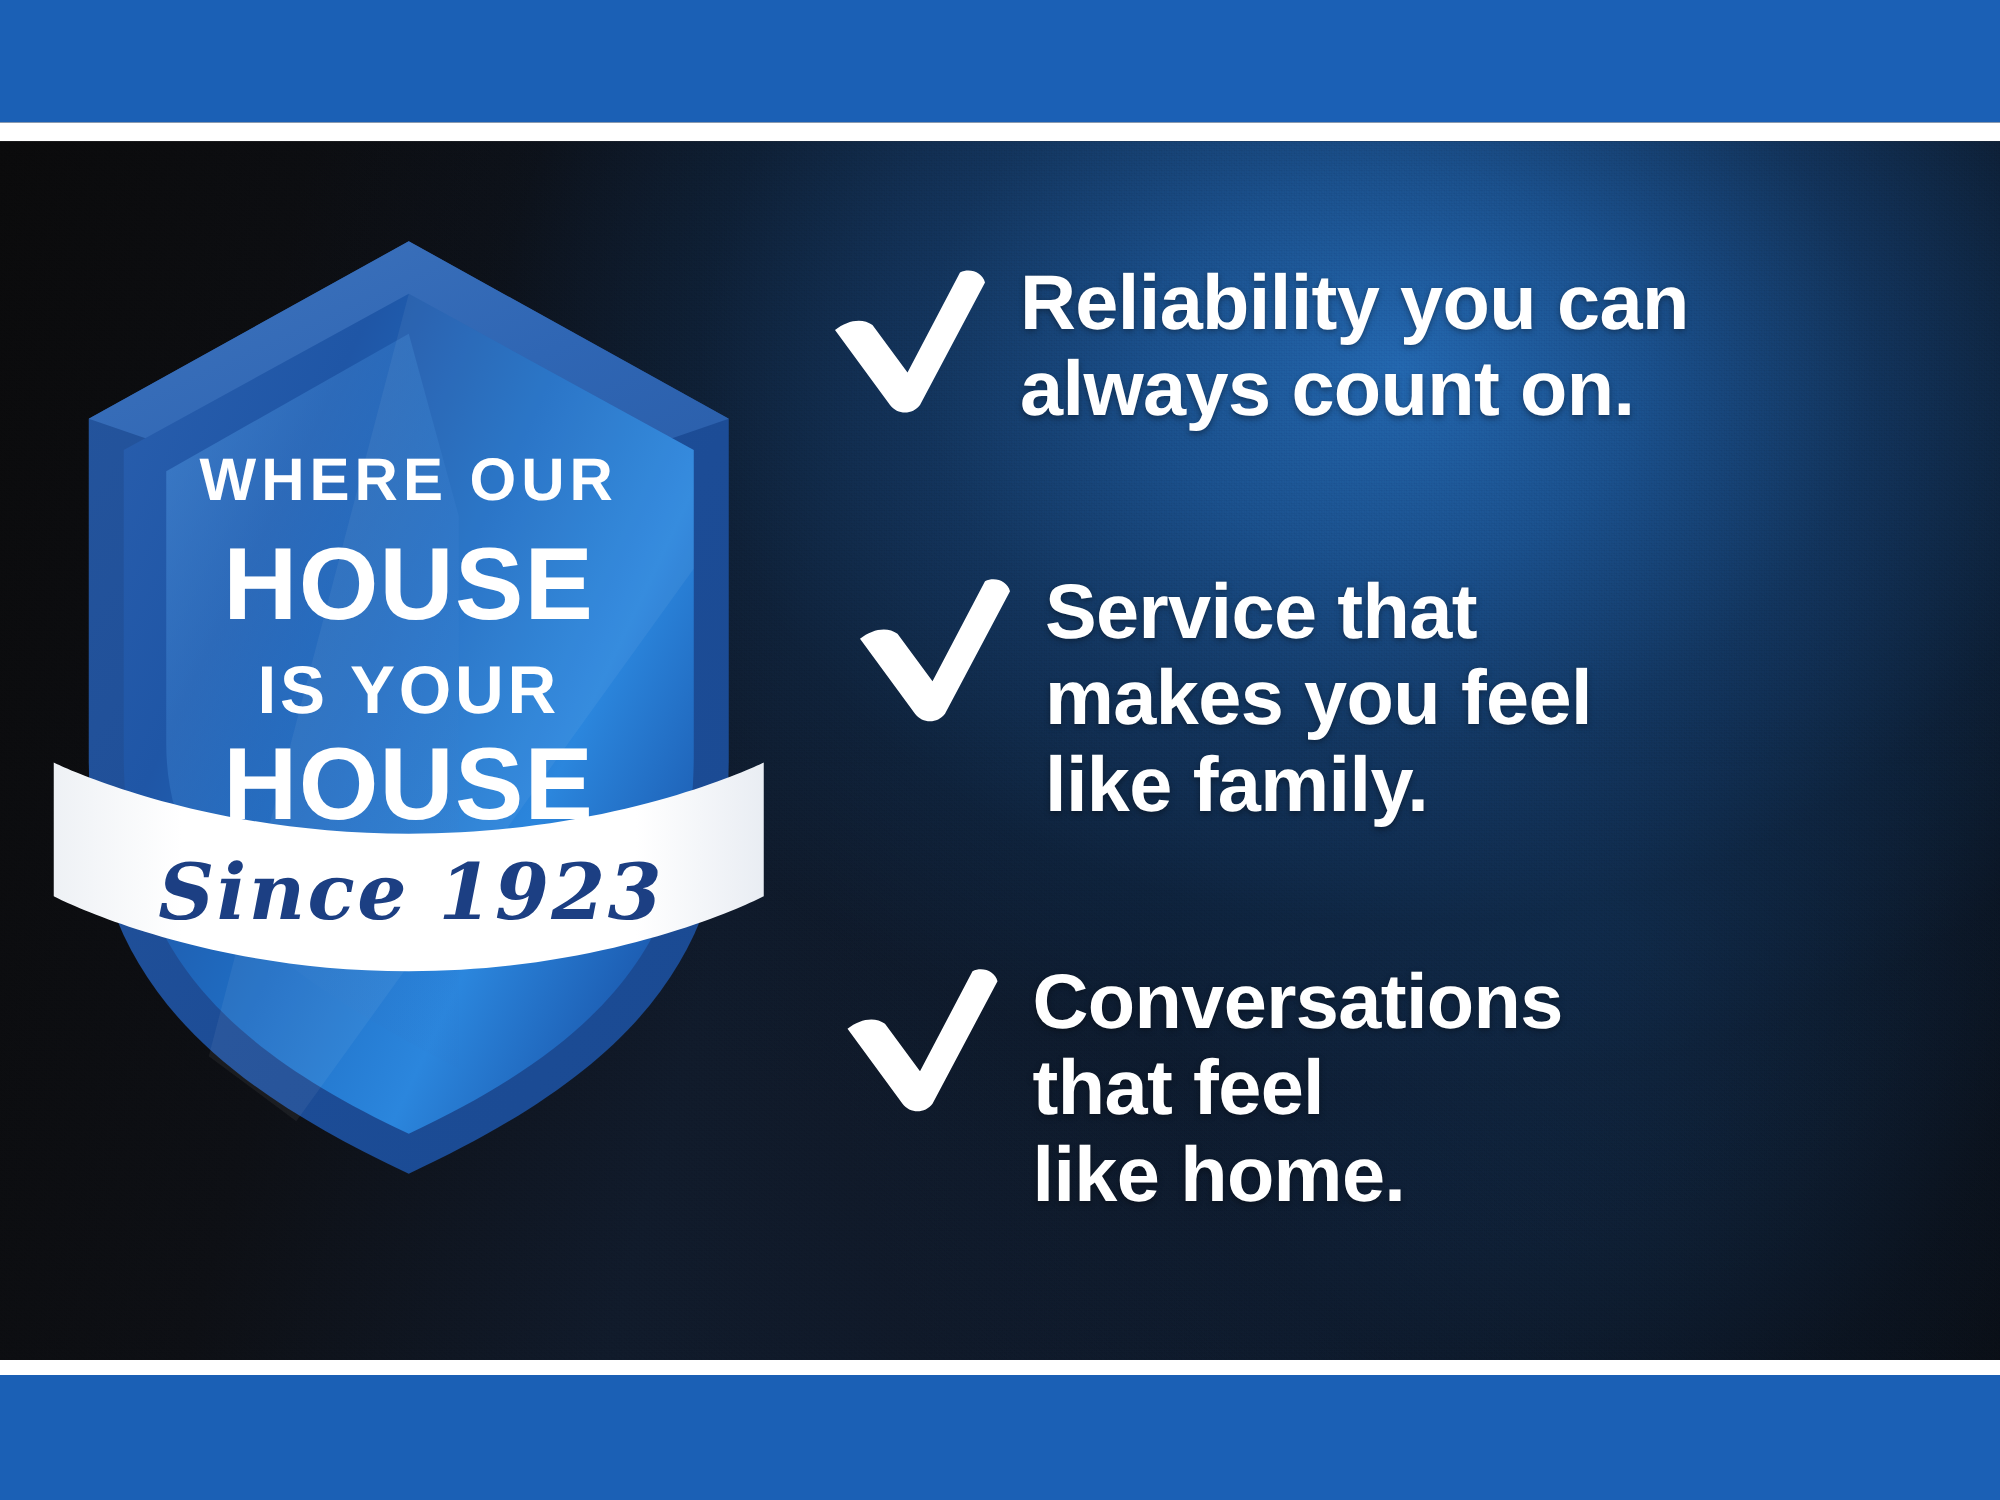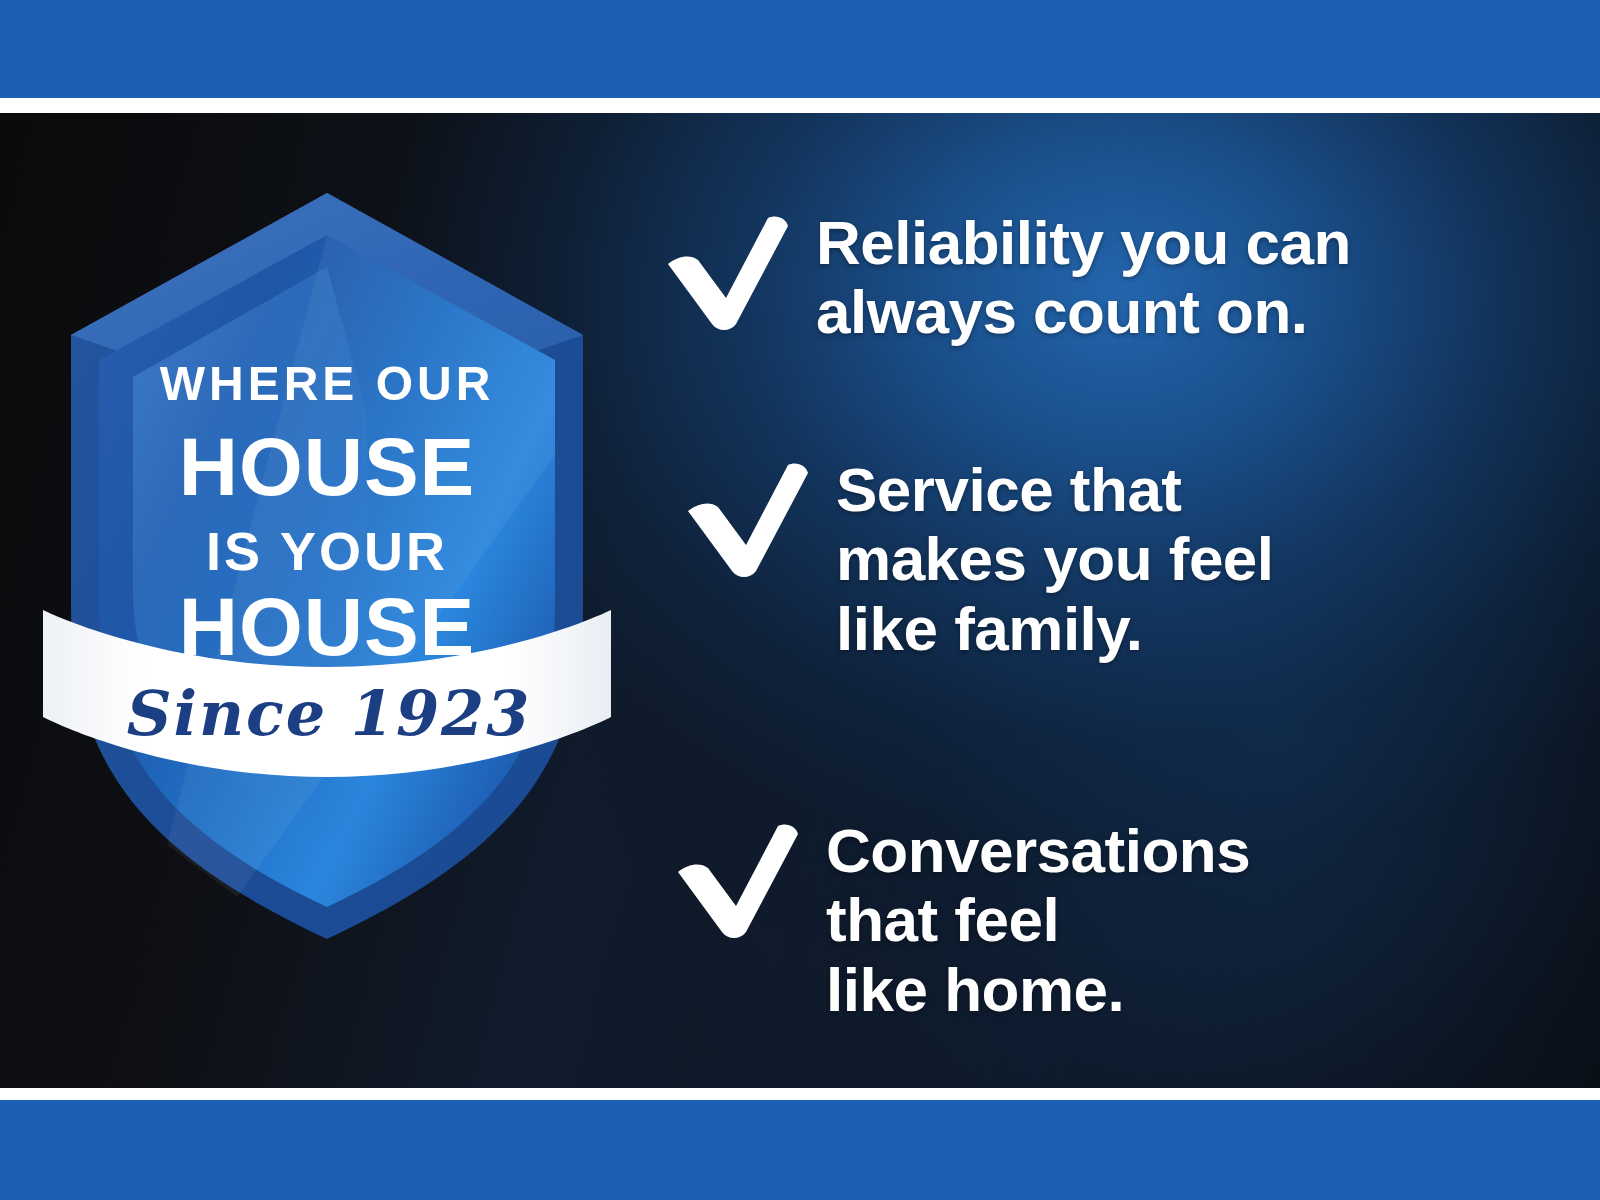--- a/index.html
+++ b/index.html
@@ -110,21 +110,21 @@
     height: 1127px;
   }
   .benefit {
     position: absolute;
     display: flex;
     align-items: flex-start;
     gap: 24px;
   }
   .b1 { top: 95px;  left: 0; }
   .b2 { top: 342px; left: 20px; }
-  .b3 { top: 703px; left: 10px; }
+  .b3 { top: 654px; left: 10px; }
 
   .check {
     flex: 0 0 auto;
     width: 132px;
     height: 120px;
     margin-top: 4px;
   }
   .check svg { display: block; width: 100%; height: 100%; }
 
   .benefit-text {

